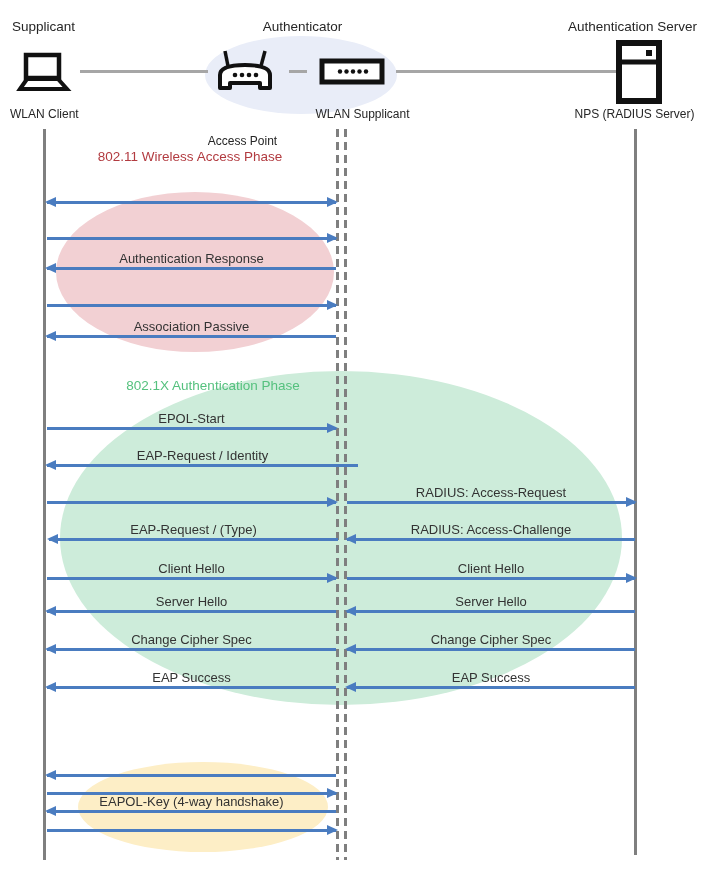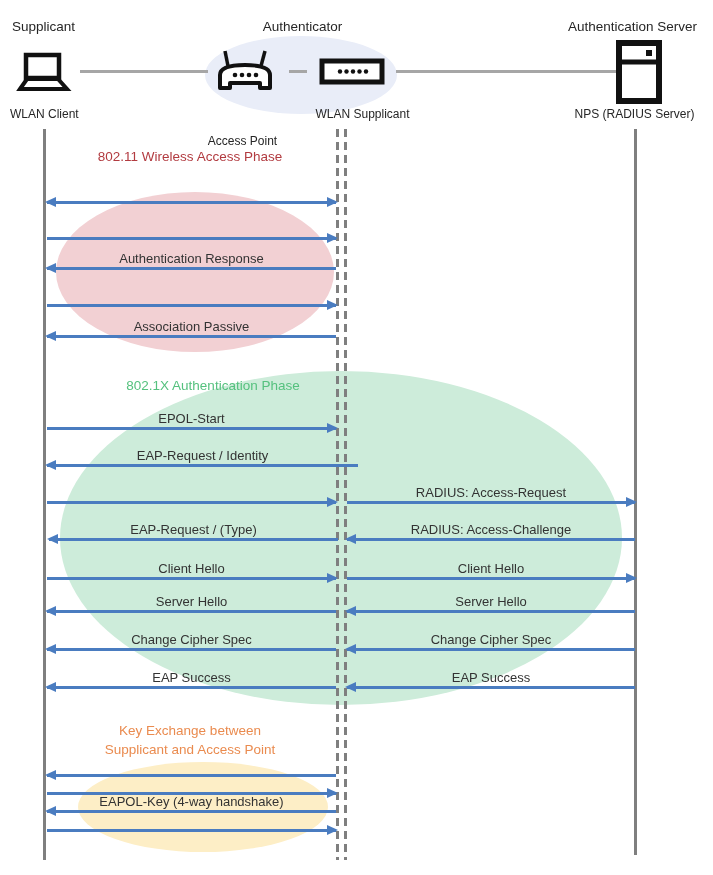--- a/index.html
+++ b/index.html
@@ -117,22 +117,20 @@
   <div class="device-label dev-controller">WLAN Supplicant</div>
   <div class="device-label dev-nps">NPS (RADIUS Server)</div>
 
   <div class="lifeline ll-left"></div>
   <div class="lifeline ll-dash ll-c1"></div>
   <div class="lifeline ll-dash ll-c2"></div>
   <div class="lifeline ll-right"></div>
 
   <div class="phase-title ph-title-0" style="color: rgb(178, 59, 64);">802.11 Wireless Access Phase</div>
   <div class="phase-title ph-title-1" style="color: rgb(85, 193, 126);">802.1X Authentication Phase</div>
-  <div class="phase-title ph-title-2" style="color: rgb(234, 139, 79);">Key Exchange between
-Supplicant and Access Point</div>
 
   <div id="messages-layer">
       <div class="msg" style="left: 47px; width: 289px; top: 180px;">
         <div class="msg-line">
           <span class="head head-right"></span>
           <span class="head head-left"></span>
         </div>
       </div>
       <div class="msg" style="left: 47px; width: 289px; top: 216px;">
         <div class="msg-line">

